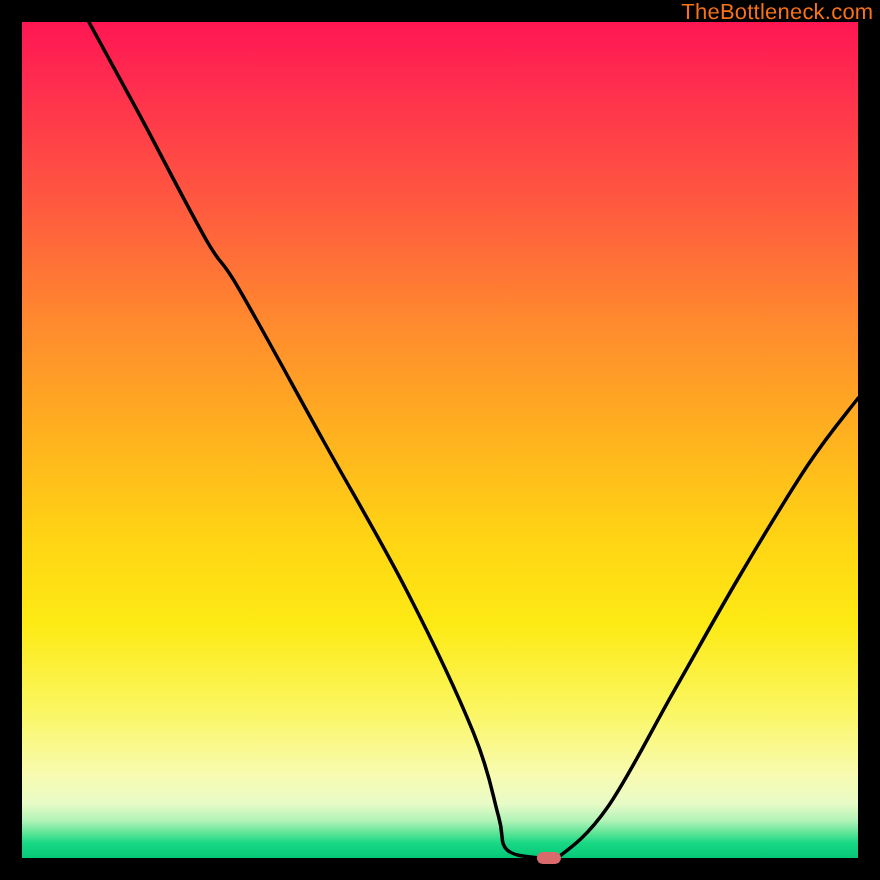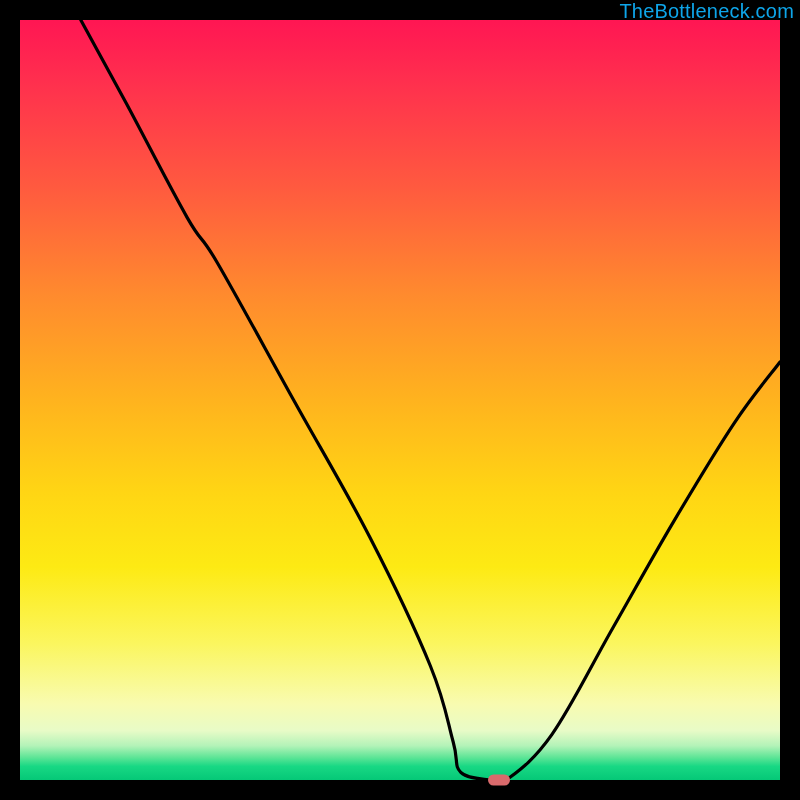--- a/index.html
+++ b/index.html
@@ -54,21 +54,21 @@
     width: 22px;
     height: 11px;
     border-radius: 6px;
     background: #d96a6c;
     transform: translate(-50%, -50%);
   }
   .watermark {
     position: absolute;
     top: 0px;
     right: 6px;
-    color: #0ea5e9;
+    color: #f97316;
     font-size: 20px;
     letter-spacing: 0.2px;
     font-weight: 500;
   }
 </style>
 </head>
 <body>
 
 <div class="frame">
   <div class="watermark">TheBottleneck.com</div>

